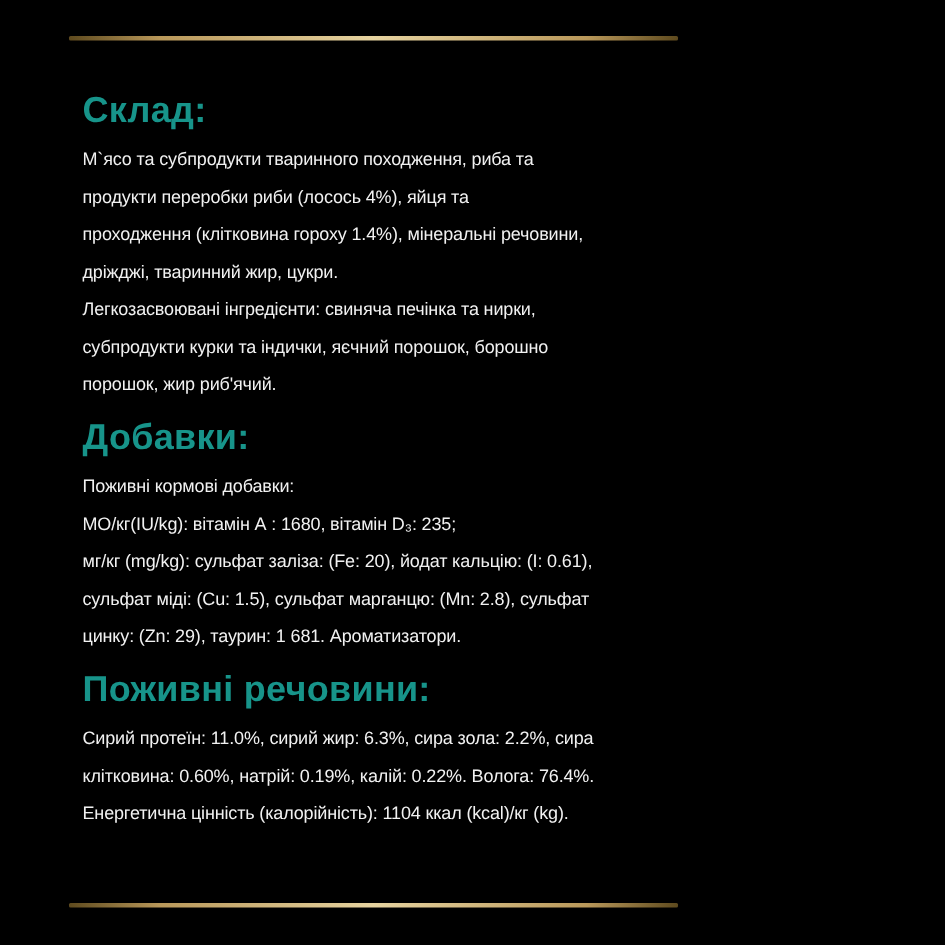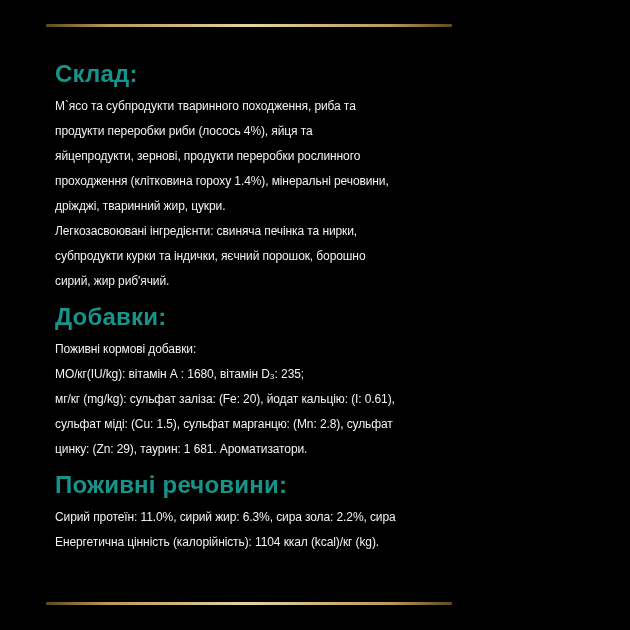--- a/index.html
+++ b/index.html
@@ -61,40 +61,40 @@
 <div class="canvas">
 
   <div class="gold-divider top"></div>
 
   <div class="content">
 
     <div class="section">
       <h2 class="section-heading">Склад:</h2>
       <div class="body-line">М`ясо та субпродукти тваринного походження, риба та</div>
       <div class="body-line">продукти переробки риби (лосось 4%), яйця та</div>
-      <div class="body-line">яйцепродукти, зернові, продукти переробки рослинного</div>
       <div class="body-line">проходження (клітковина гороху 1.4%), мінеральні речовини,</div>
       <div class="body-line">дріжджі, тваринний жир, цукри.</div>
       <div class="body-line">Легкозасвоювані інгредієнти: свиняча печінка та нирки,</div>
       <div class="body-line">субпродукти курки та індички, яєчний порошок, борошно</div>
-      <div class="body-line">сирий, жир риб'ячий.</div>
+      <div class="body-line">порошок, жир риб'ячий.</div>
     </div>
 
     <div class="section">
       <h2 class="section-heading">Добавки:</h2>
       <div class="body-line">Поживні кормові добавки:</div>
       <div class="body-line">МО/кг(IU/kg): вітамін А : 1680, вітамін D₃: 235;</div>
       <div class="body-line">мг/кг (mg/kg): сульфат заліза: (Fe: 20), йодат кальцію: (I: 0.61),</div>
       <div class="body-line">сульфат міді: (Cu: 1.5), сульфат марганцю: (Mn: 2.8), сульфат</div>
       <div class="body-line">цинку: (Zn: 29), таурин: 1 681. Ароматизатори.</div>
     </div>
 
     <div class="section">
       <h2 class="section-heading">Поживні речовини:</h2>
       <div class="body-line">Сирий протеїн: 11.0%, сирий жир: 6.3%, сира зола: 2.2%, сира</div>
+      <div class="body-line">клітковина: 0.60%, натрій: 0.19%, калій: 0.22%. Волога: 76.4%.</div>
       <div class="body-line">Енергетична цінність (калорійність): 1104 ккал (kcal)/кг (kg).</div>
     </div>
 
   </div>
 
   <div class="gold-divider bottom"></div>
 
 </div>
 
 </body></html>

